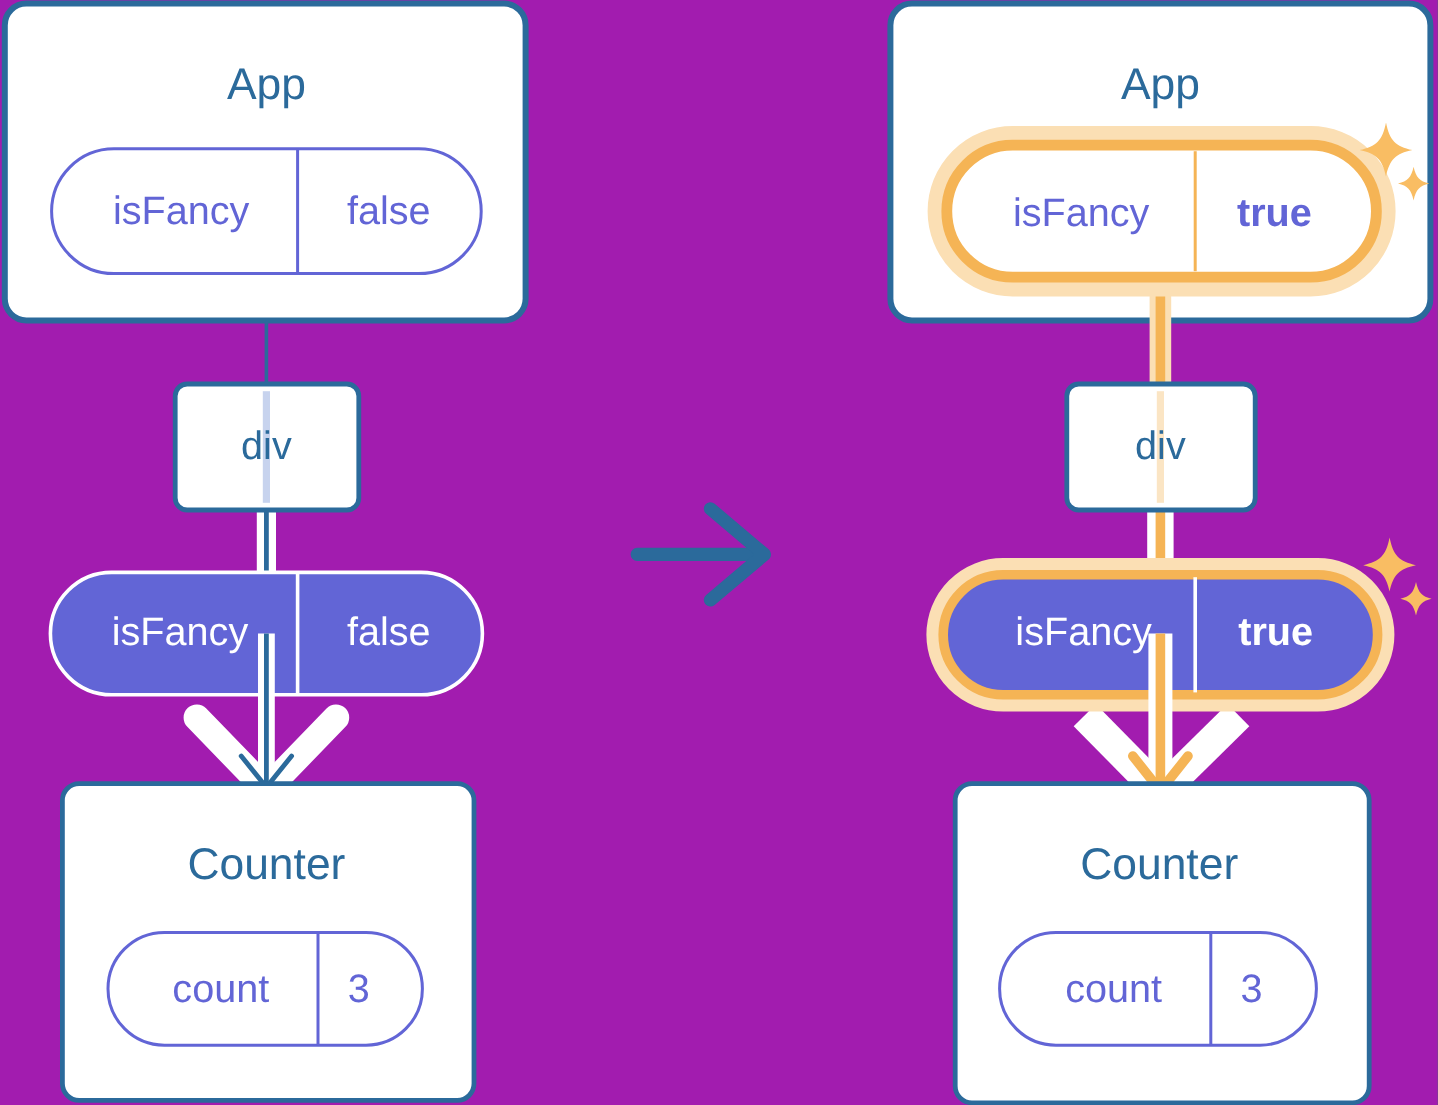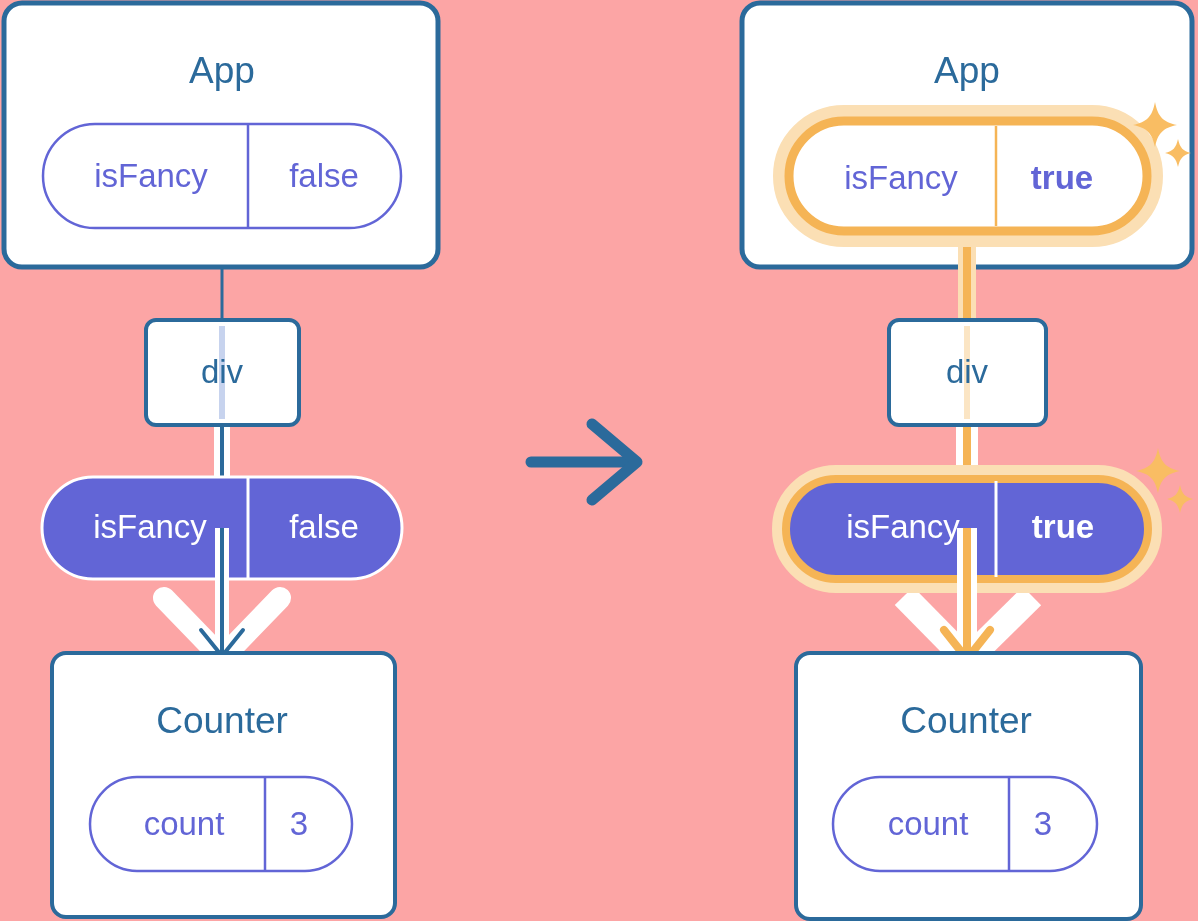--- a/index.html
+++ b/index.html
@@ -10,21 +10,21 @@
   body {
     width: 1198px;
     height: 921px;
     overflow: hidden;
     font-family: "Liberation Sans", "DejaVu Sans", sans-serif;
   }
   #stage {
     position: relative;
     width: 1198px;
     height: 921px;
-    background: #fca5a5;
+    background: #a21caf;
   }
   #stage svg.layer {
     position: absolute;
     left: 0;
     top: 0;
     width: 1198px;
     height: 921px;
     overflow: visible;
   }
   text { dominant-baseline: middle; }

